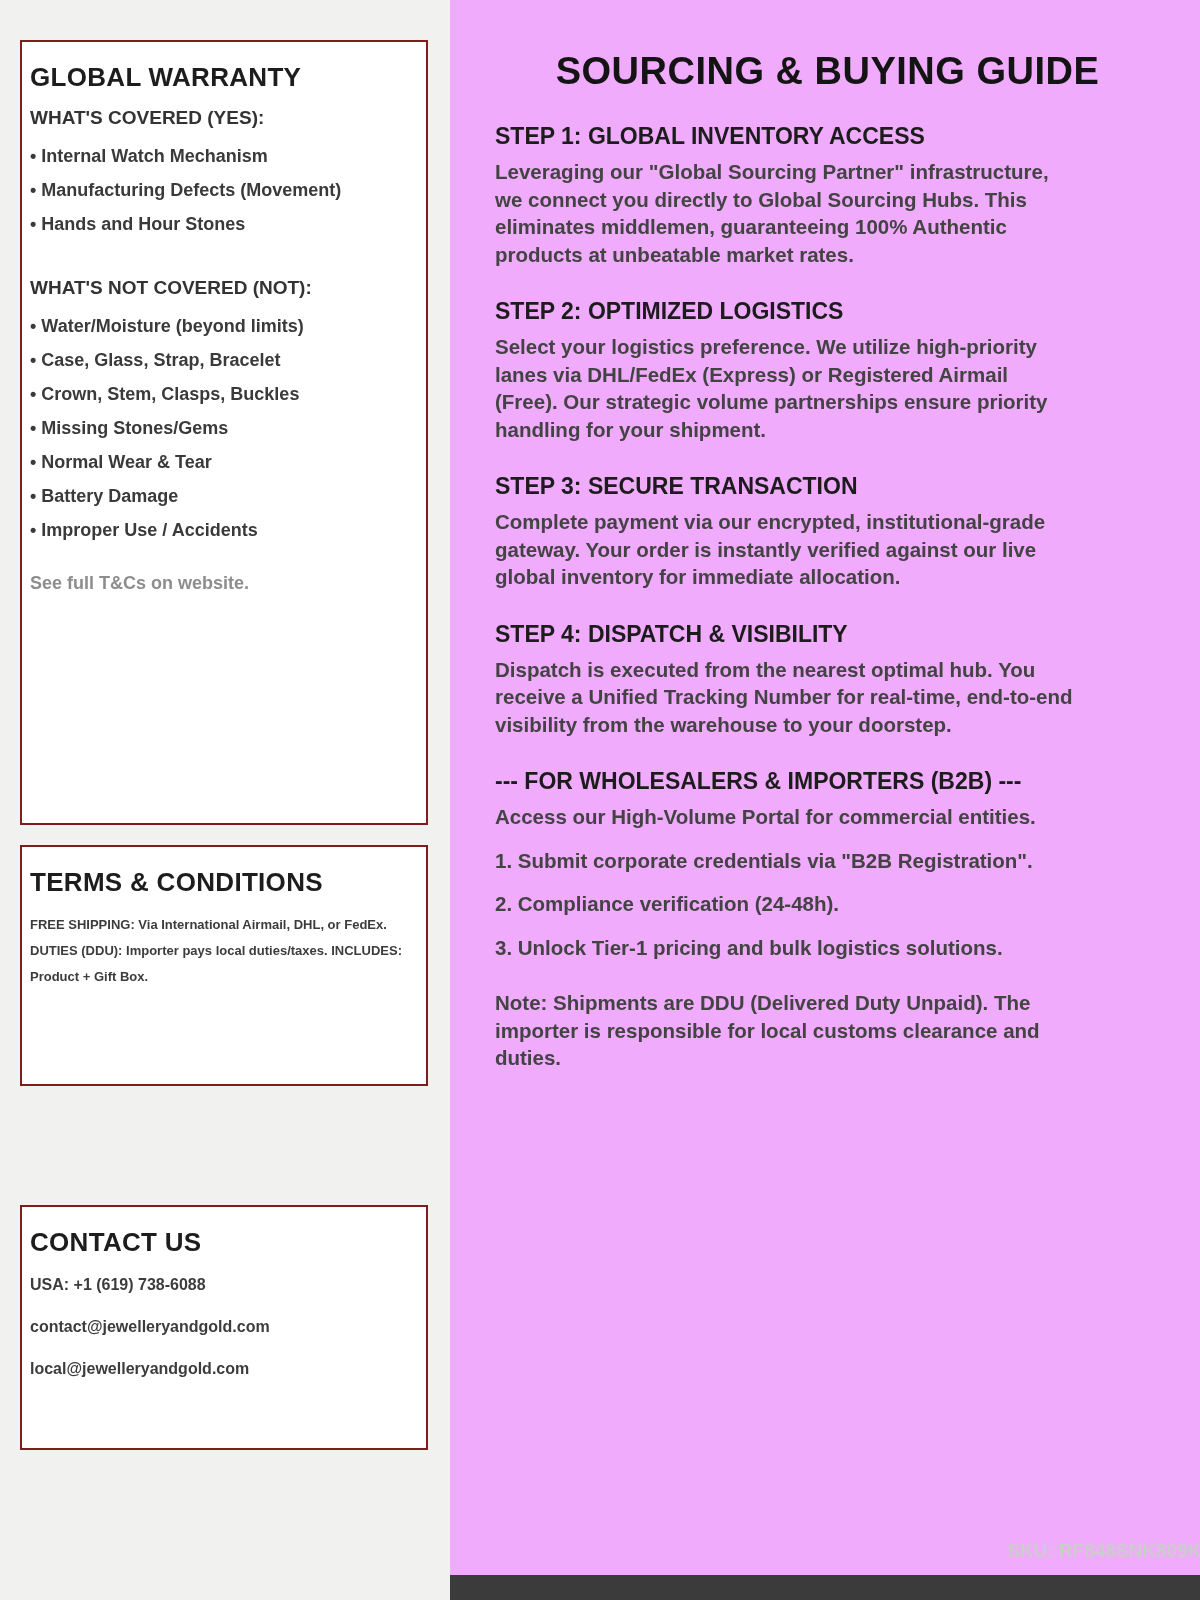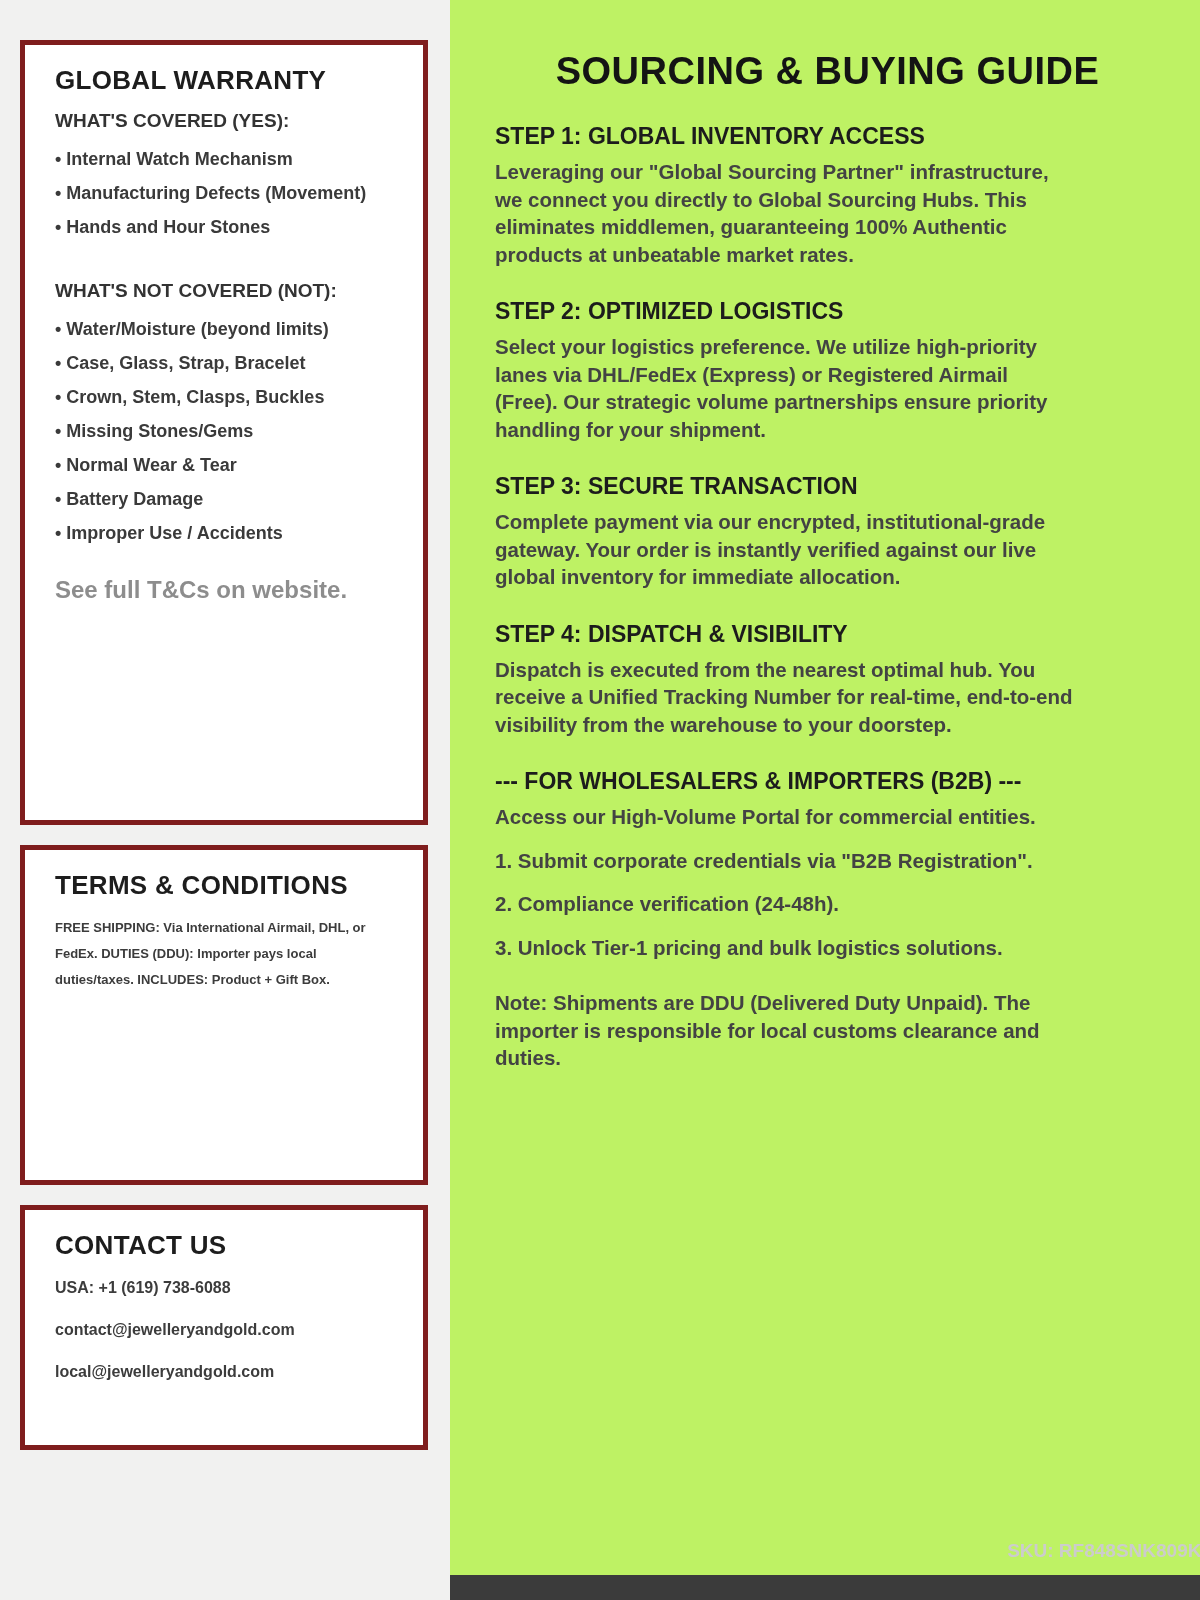--- a/index.html
+++ b/index.html
@@ -12,27 +12,27 @@
   }
   
   .sidebar{
     position:absolute;left:0;top:0;
     width:450px;height:1600px;
     background:#f1f1f0;
   }
   .box{
     position:absolute;left:20px;right:22px;
     background:#ffffff;
-    border:5px solid #7f1d1d;
-    padding:20px 30px;
+    border:2px solid #7f1d1d;
+    padding:20px 8px;
     box-sizing:border-box;
     color:#3c3c3c;
   }
   .box-warranty{top:40px;height:785px;}
-  .box-terms{top:845px;height:340px;}
+  .box-terms{top:845px;height:241px;}
   .box-contact{top:1205px;height:245px;}
   .box h2{
     margin:0 0 14px 0;
     font-size:26px;font-weight:800;
     color:#1d1d1d;letter-spacing:0.3px;
   }
   .box h3{
     margin:0 0 10px 0;
     font-size:19px;font-weight:700;
     color:#333333;
@@ -41,38 +41,38 @@
   .box ul{
     list-style:none;margin:0;padding:0;
   }
   .box ul li{
     font-size:18px;font-weight:600;
     line-height:34px;color:#3a3a3a;
   }
   .box ul li::before{content:"• ";color:#3a3a3a;}
   .footnote{
     margin:26px 0 0 0;
-    font-size:24px;font-weight:600;
+    font-size:18px;font-weight:600;
     color:#8d8d8d;
   }
   .terms-body{
     margin:6px 0 0 0;
     font-size:13px;font-weight:700;
     line-height:26px;color:#3c3c3c;
   }
   .contact-line{
     margin:0 0 16px 0;
     font-size:16px;font-weight:700;
     line-height:26px;color:#3c3c3c;
   }
   
   .main{
     position:absolute;left:450px;top:0;
     width:750px;height:1600px;
-    background:#bef264;
+    background:#f0abfc;
     box-sizing:border-box;
     padding:50px 40px 0 45px;
   }
   .main-title{
     margin:0 0 26px 0;
     text-align:center;
     font-size:38px;font-weight:800;
     color:#141414;letter-spacing:0.5px;
   }
   .step{max-width:600px;}

